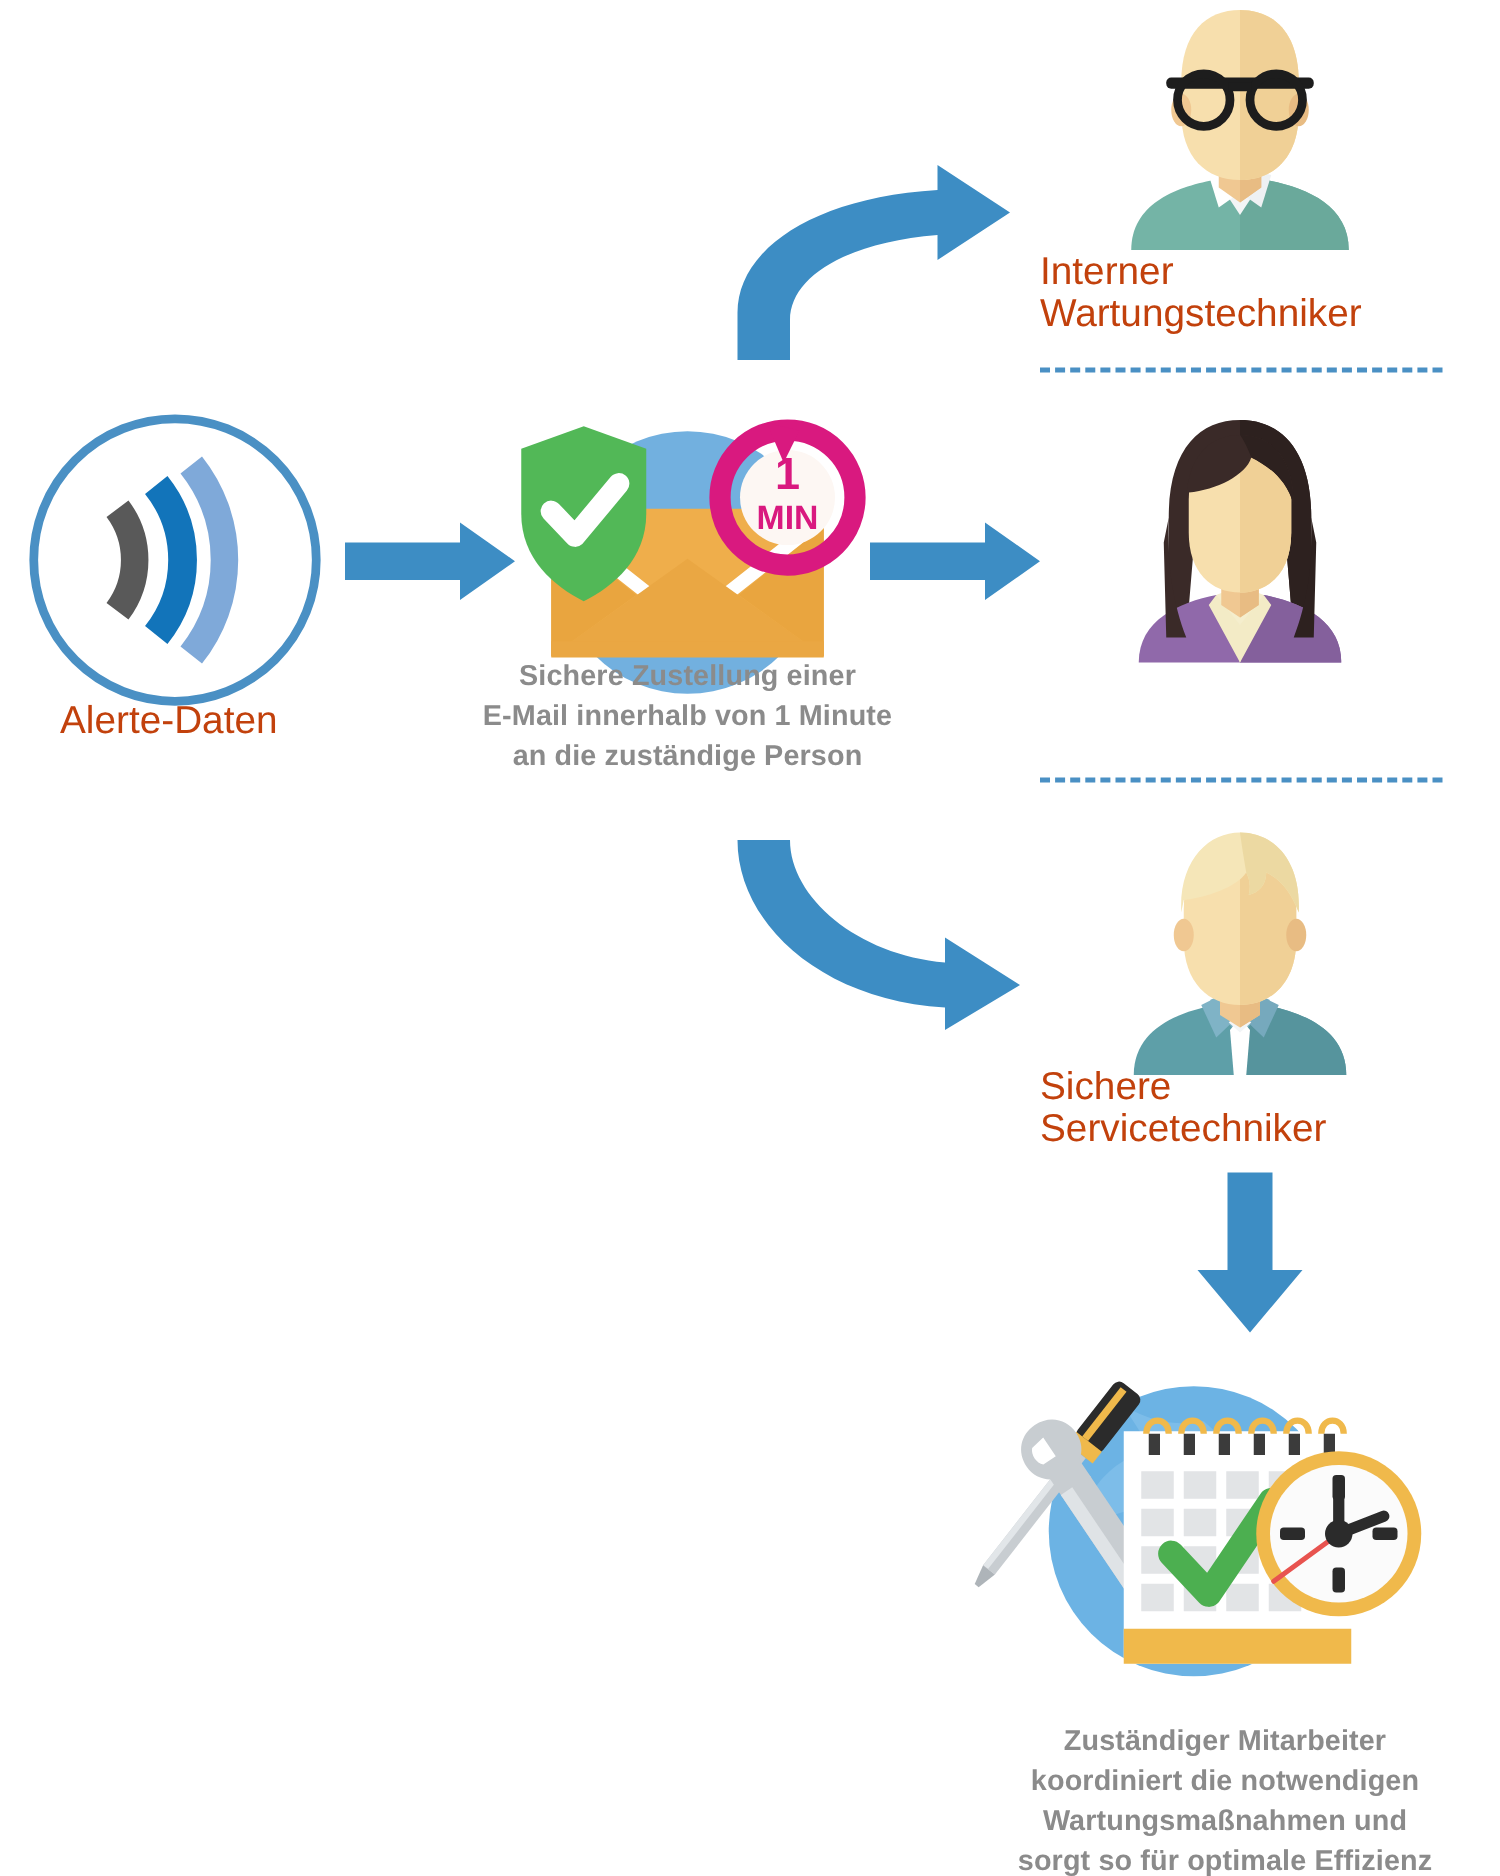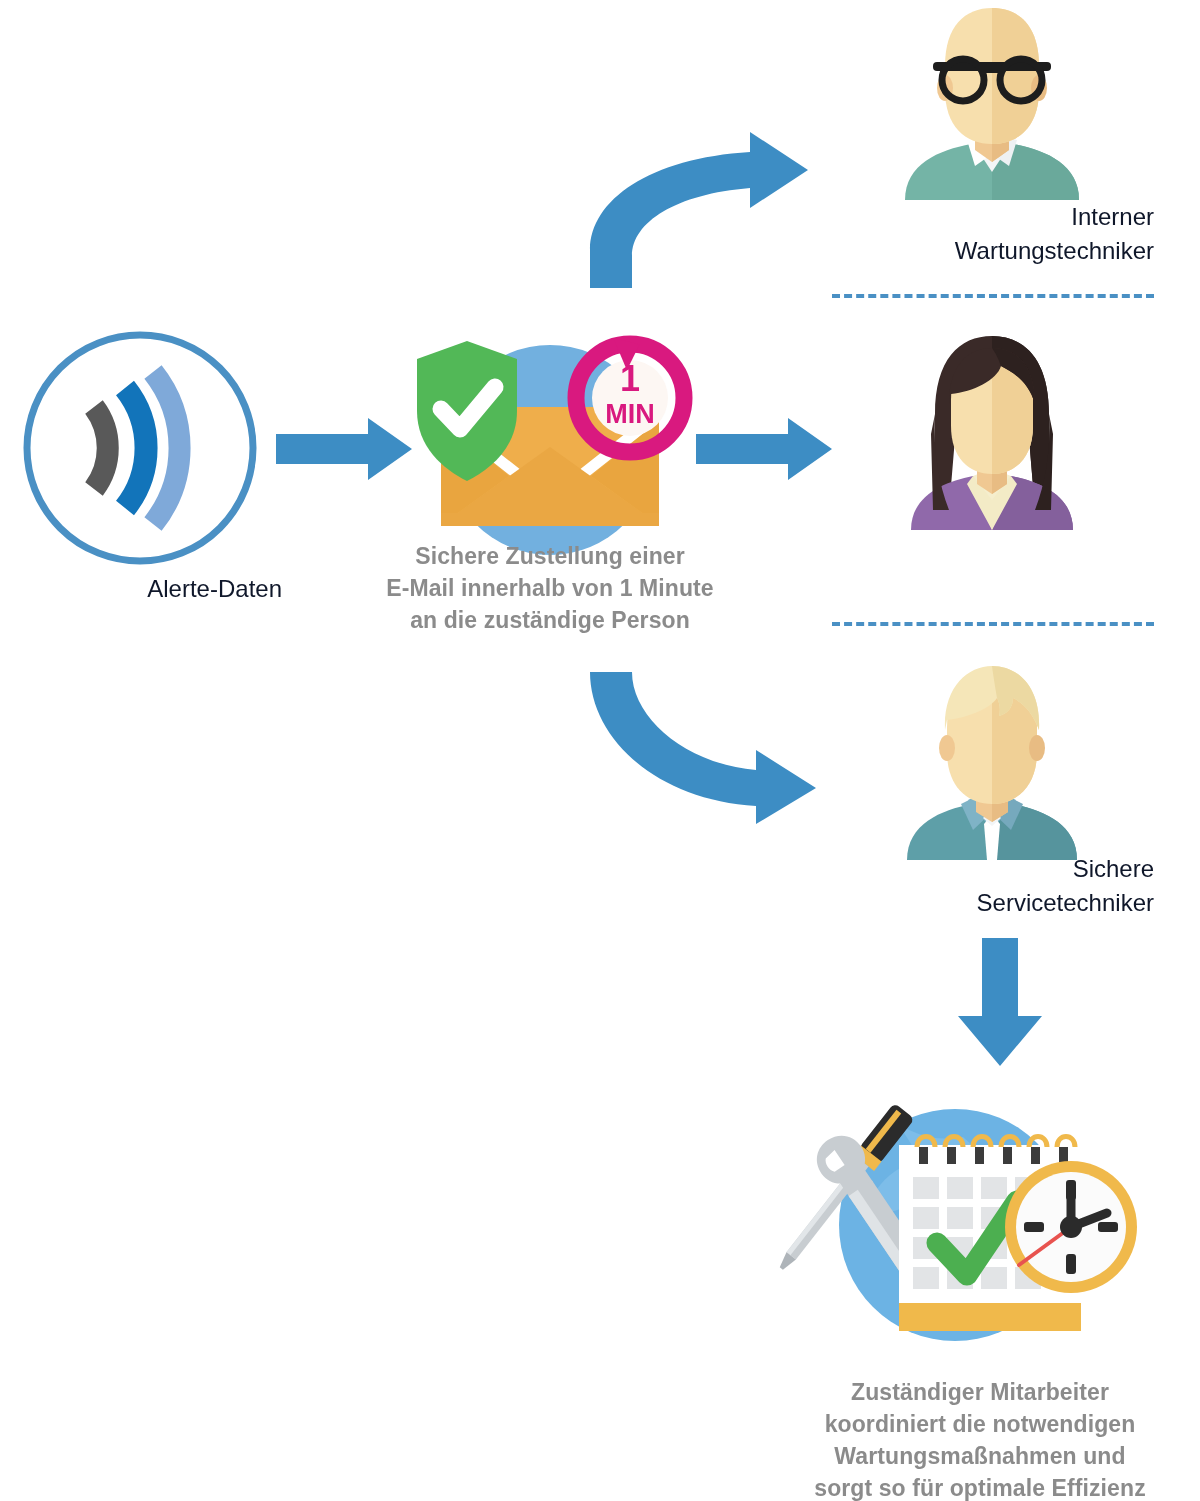--- a/index.html
+++ b/index.html
@@ -12,23 +12,23 @@
     width:1200px;
     height:1501px;
     background:#ffffff;
     overflow:hidden;
   }
   .abs{position:absolute;}
 
   
   .label-reg{
     position:absolute;
-    text-align:right;
-    color:#0f172a;
-    font-size:24px;
+    text-align:left;
+    color:#c2410c;
+    font-size:31px;
     line-height:34px;
     font-weight:400;
     white-space:pre-line;
   }
   .label-bold{
     position:absolute;
     text-align:center;
     color:#8b8b8b;
     font-size:23px;
     line-height:32px;
@@ -56,21 +56,21 @@
     <svg width="236" height="236" viewBox="0 0 236 236">
       <circle cx="118" cy="118" r="113" fill="#ffffff" stroke="#4a90c4" stroke-width="7"></circle>
 
       <path d="M72 77 A68 68 0 0 1 72 159" fill="none" stroke="#595959" stroke-width="22" stroke-linecap="butt"></path>
 
       <path d="M103 58 A96 96 0 0 1 103 178" fill="none" stroke="#1274ba" stroke-width="23" stroke-linecap="butt"></path>
 
       <path d="M131 42 A122 122 0 0 1 131 194" fill="none" stroke="#7fa9d9" stroke-width="22" stroke-linecap="butt"></path>
     </svg>
   </div>
-  <div class="label-reg" style="left:0px;top:572px;width:282px;">Alerte-Daten</div>
+  <div class="label-reg" style="left:0px;top:559px;width:282px;padding-left:48px;">Alerte-Daten</div>
 
   <div class="abs" style="left:276px;top:418px;">
     <svg width="136" height="62" viewBox="0 0 136 62">
       <path d="M0 16 L92 16 L92 0 L136 31 L92 62 L92 46 L0 46 Z" fill="#3d8dc4"></path>
     </svg>
   </div>
 
   <div class="abs" style="left:405px;top:335px;">
     <svg width="290" height="230" viewBox="0 0 290 230">
 
@@ -95,21 +95,21 @@
       <g>
         <circle cx="225" cy="63" r="54" fill="none" stroke="#d9197f" stroke-width="17"></circle>
         <circle cx="225" cy="63" r="38" fill="#fdf7f3"></circle>
         <path d="M225 9 L225 9" fill="none"></path>
         <path d="M205 6 L232 6 L226 34 Z" fill="#d9197f" transform="rotate(14 219 18)"></path>
         <text x="225" y="56" text-anchor="middle" font-family="'Liberation Sans',sans-serif" font-size="36" font-weight="bold" fill="#d9197f">1</text>
         <text x="225" y="88" text-anchor="middle" font-family="'Liberation Sans',sans-serif" font-size="27" font-weight="bold" fill="#d9197f">MIN</text>
       </g>
     </svg>
   </div>
-  <div class="label-bold" style="left:330px;top:540px;width:440px;">Sichere Zustellung einer
+  <div class="label-bold" style="left:330px;top:524px;width:440px;">Sichere Zustellung einer
 E-Mail innerhalb von 1 Minute
 an die zuständige Person</div>
 
   <div class="abs" style="left:580px;top:130px;">
     <svg width="262" height="158" viewBox="0 0 262 158">
       <path d="M10 158
                L10 120
                C10 70 70 28 170 22
                L170 2
                L228 40

